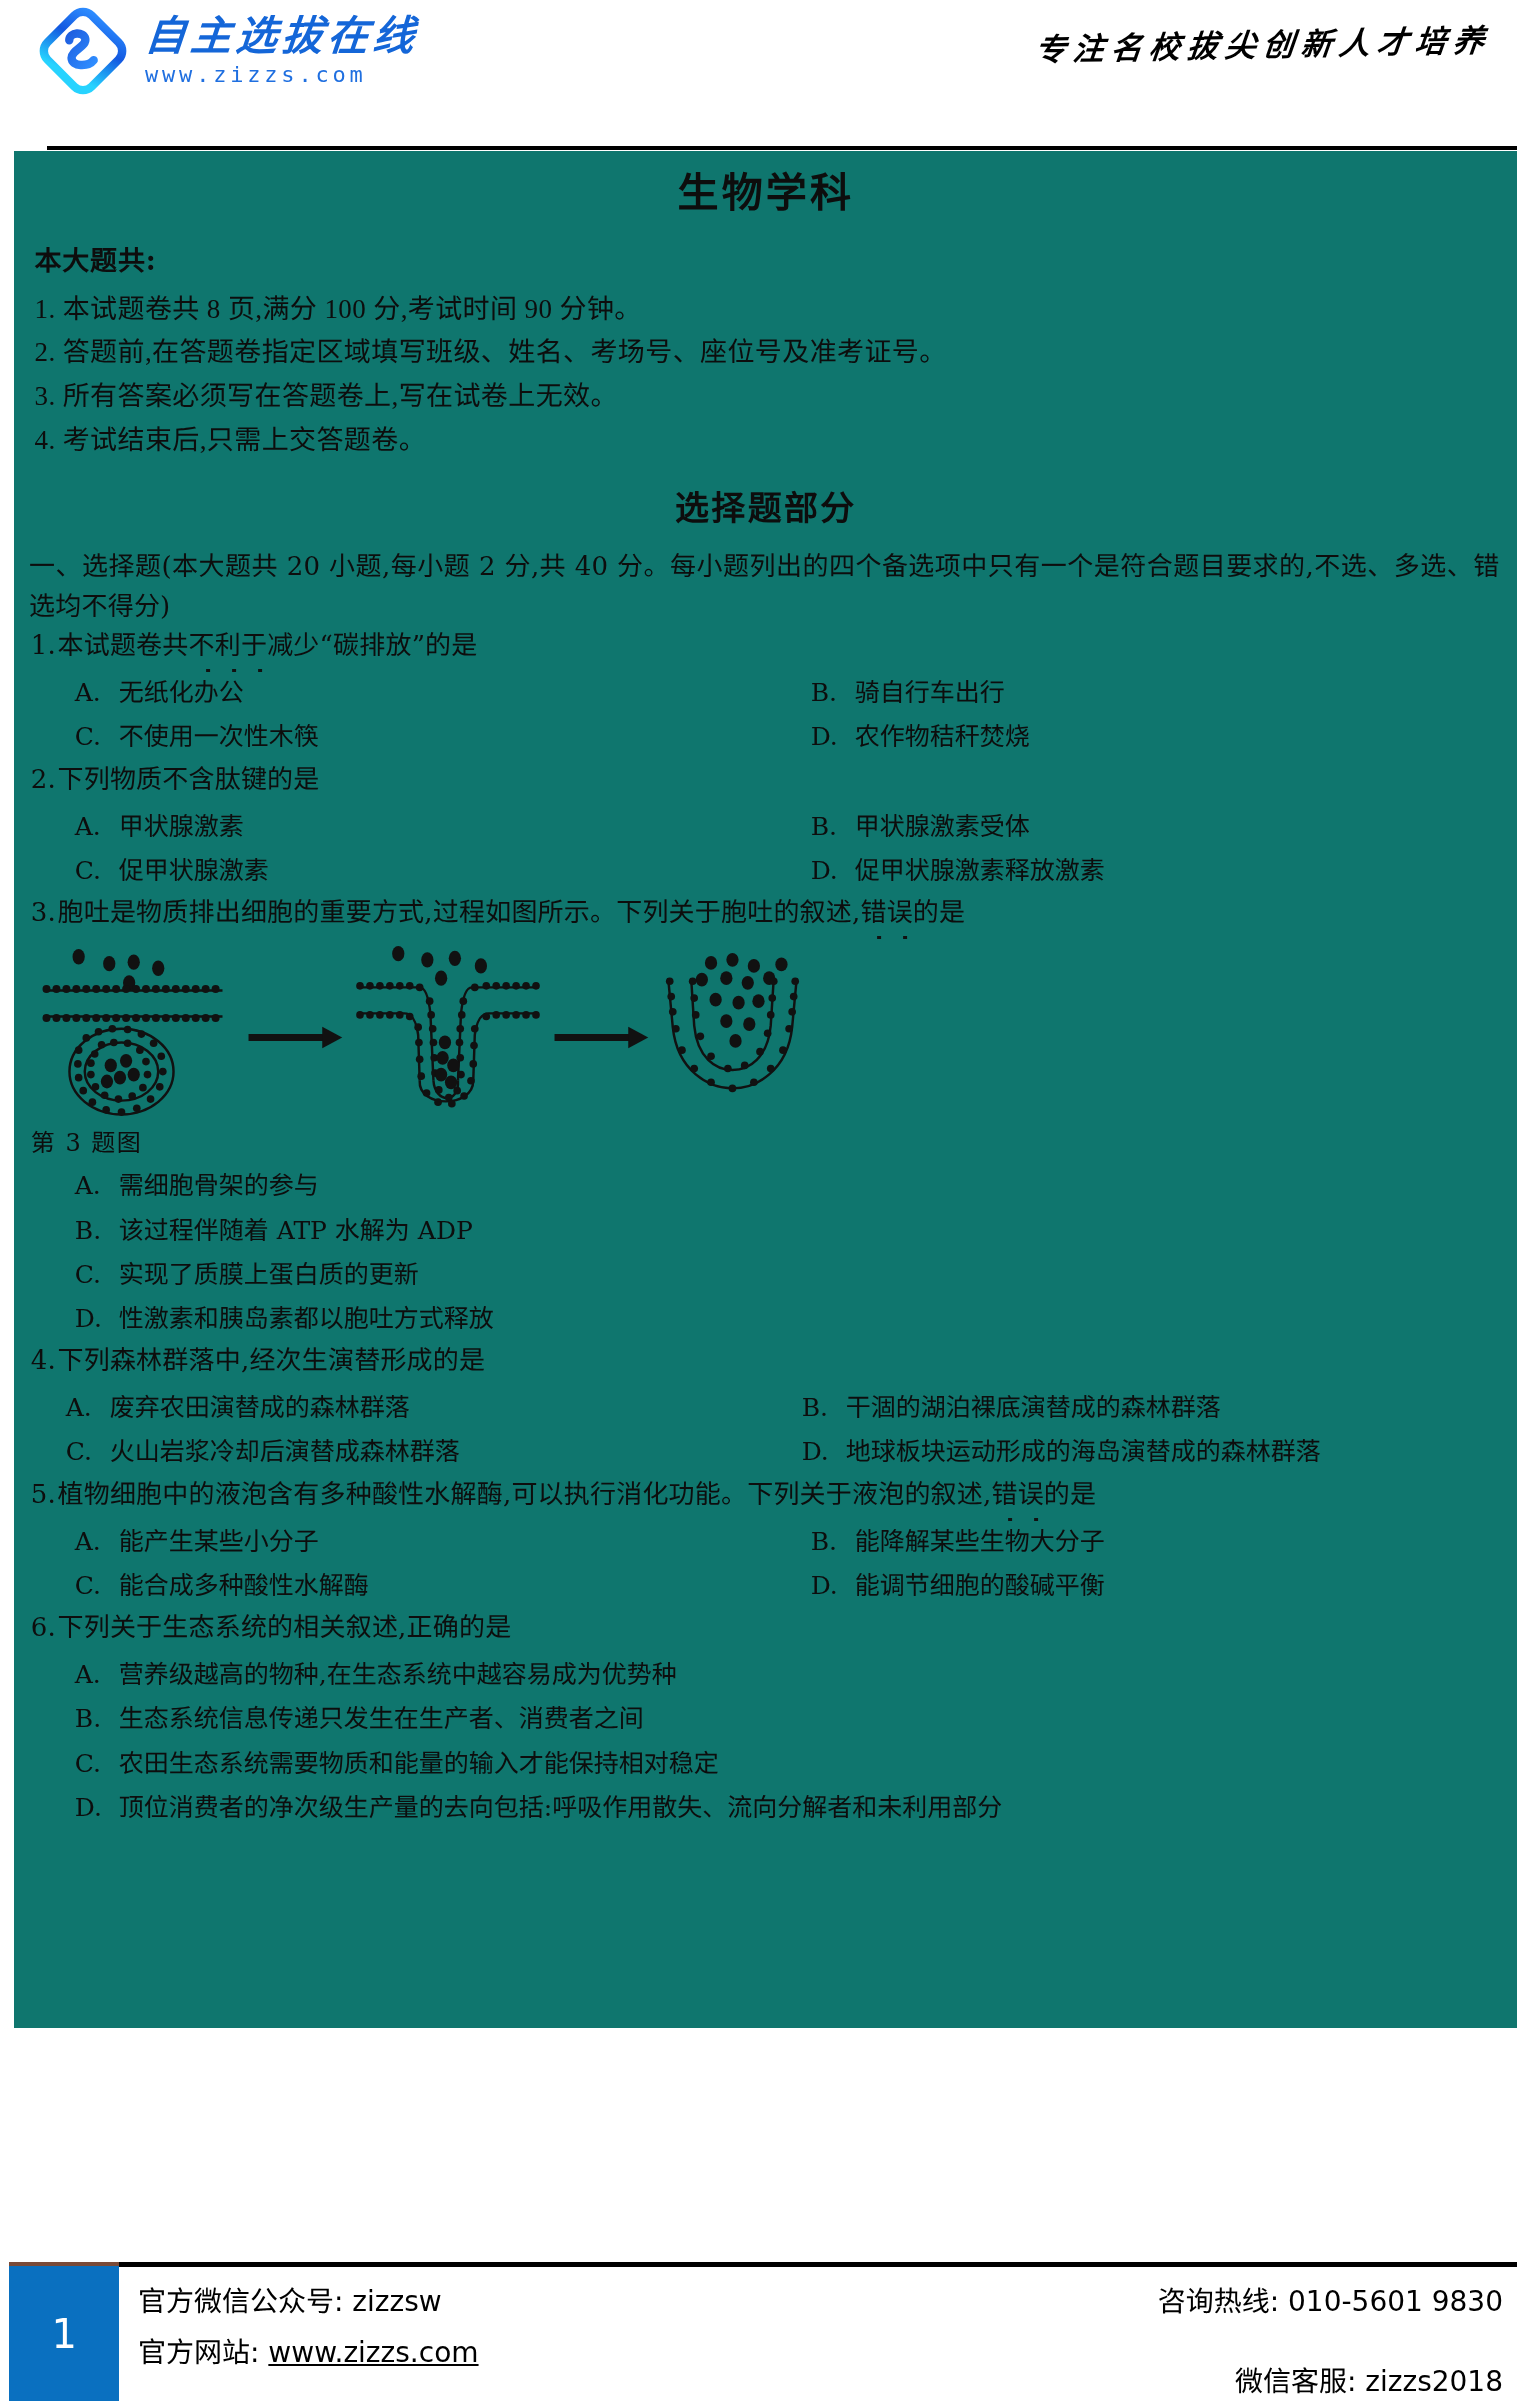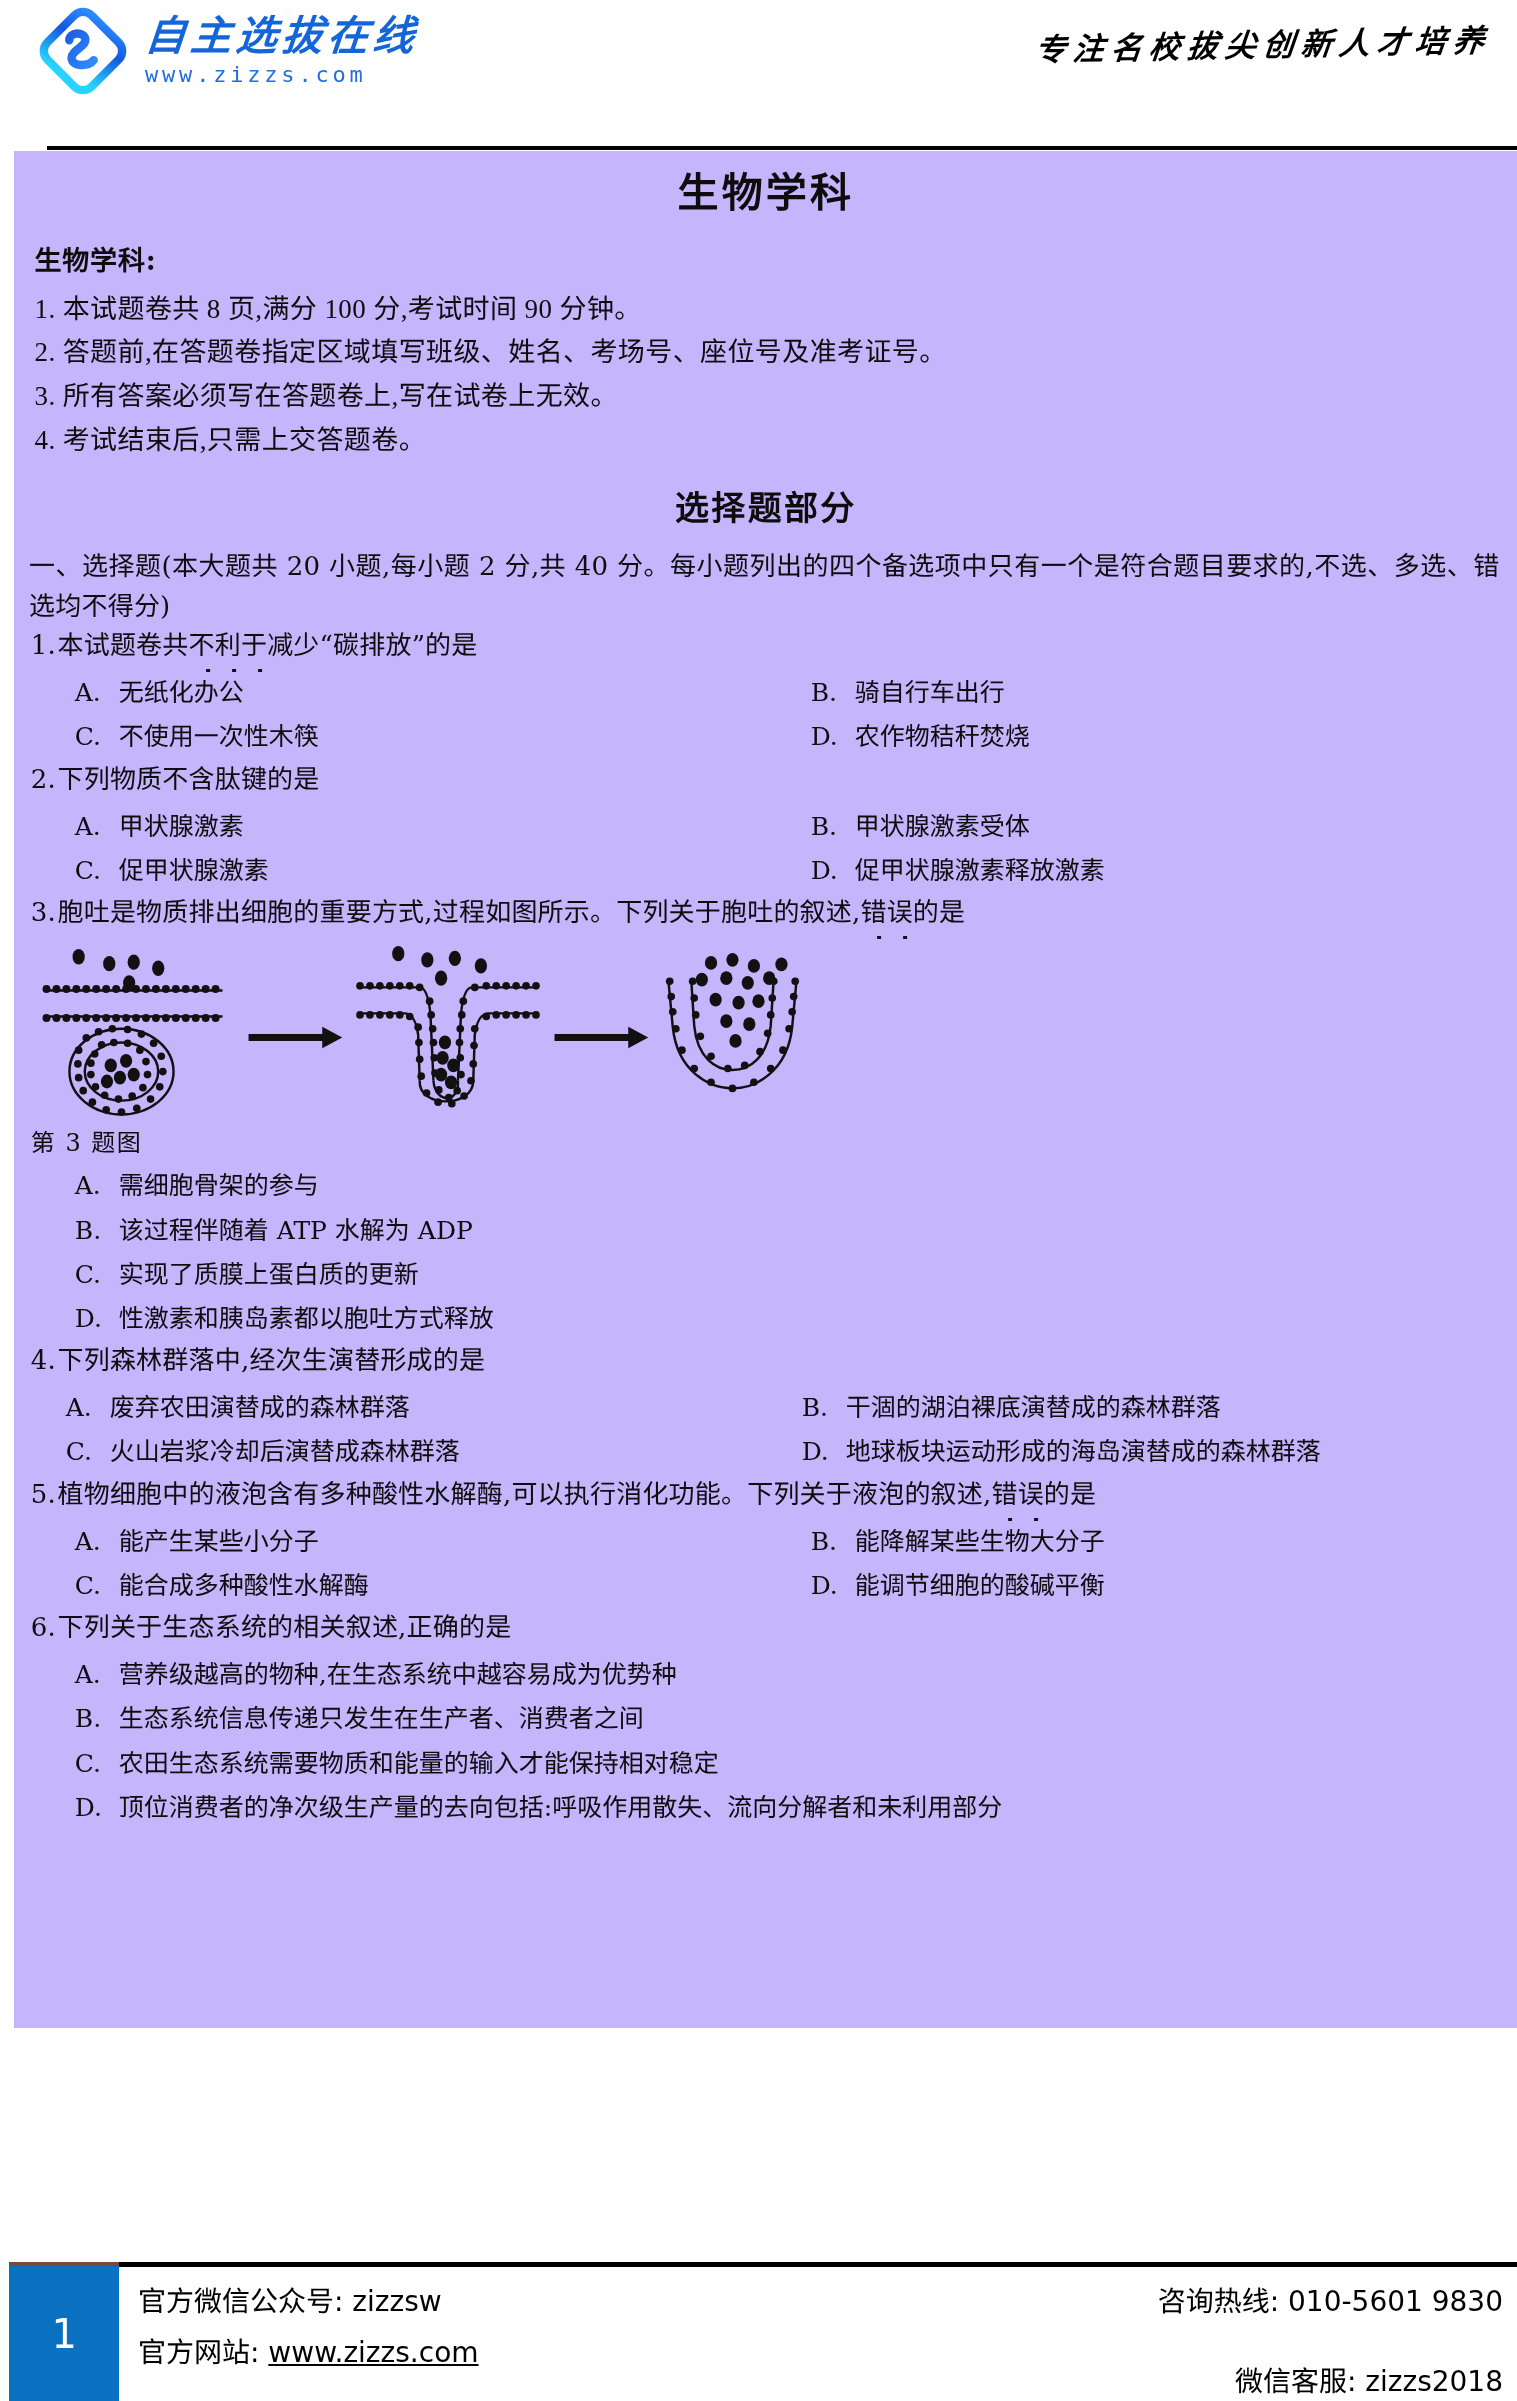--- a/index.html
+++ b/index.html
@@ -47,21 +47,21 @@
   }
   .header-rule{
     position:absolute; left:47px; top:146px; width:1470px; height:3.8px;
     background:#000;
   }
 
   
   .paper{
     position:absolute; left:13.8px; top:151px;
     width:1504px; height:1877px;
-    background:#c4b5fd;
+    background:#0f766e;
     overflow:hidden;
   }
   .paper-inner{
     position:absolute; left:0; top:0; right:0; bottom:0;
     padding:0;
   }
 
   .doc-title{
     text-align:center;
     font-size:41px;
@@ -217,21 +217,21 @@
   <div class="tagline">专注名校拔尖创新人才培养</div>
   <div class="header-rule"></div>
 </div>
 
 <div class="paper">
   <div class="paper-inner">
 
     <div class="doc-title">生物学科</div>
 
     <div class="notice-block">
-      <div class="notice-head">生物学科:</div>
+      <div class="notice-head">本大题共:</div>
       <div class="notice-line">1. 本试题卷共 8 页,满分 100 分,考试时间 90 分钟。</div>
       <div class="notice-line">2. 答题前,在答题卷指定区域填写班级、姓名、考场号、座位号及准考证号。</div>
       <div class="notice-line">3. 所有答案必须写在答题卷上,写在试卷上无效。</div>
       <div class="notice-line">4. 考试结束后,只需上交答题卷。</div>
     </div>
 
     <div class="section-title">选择题部分</div>
 
     <div class="part-head">一、选择题(本大题共 20 小题,每小题 2 分,共 40 分。每小题列出的四个备选项中只有一个是符合题目要求的,不选、多选、错选均不得分)</div>
 

